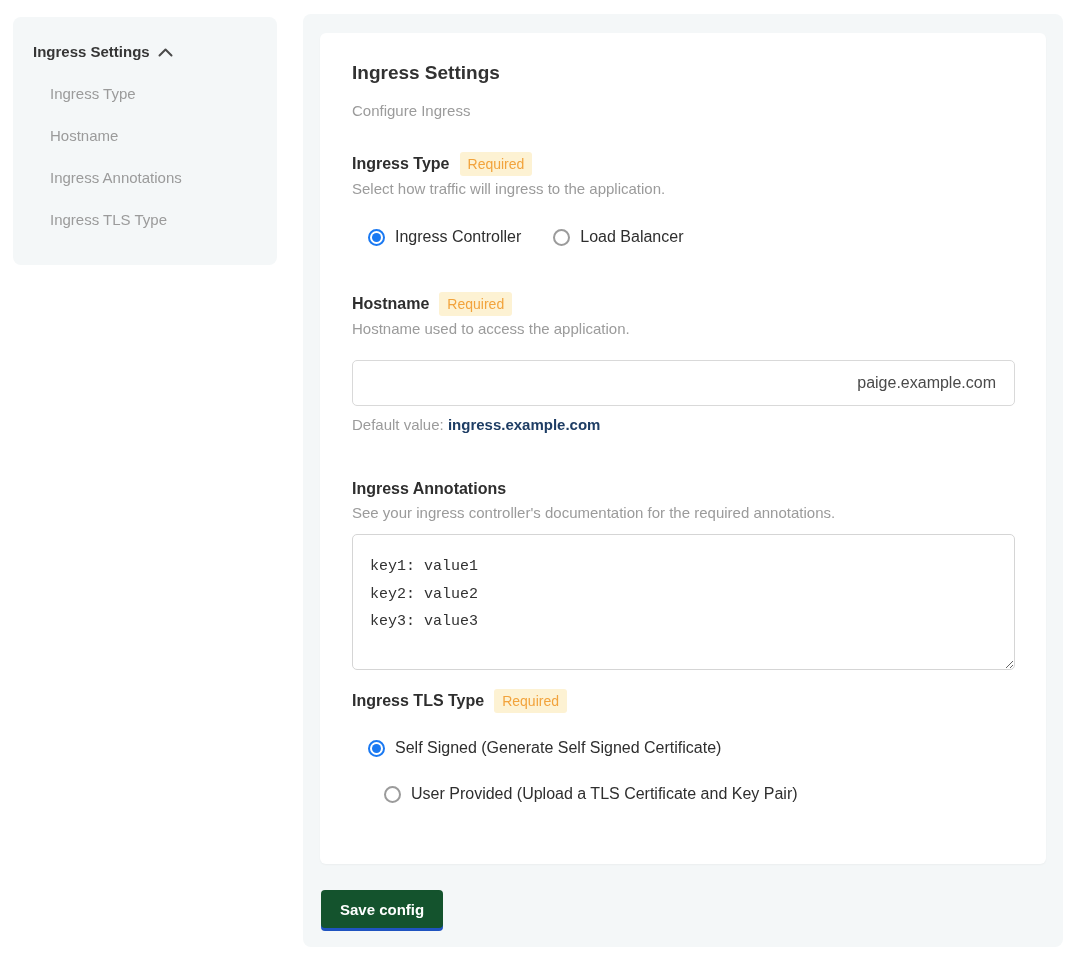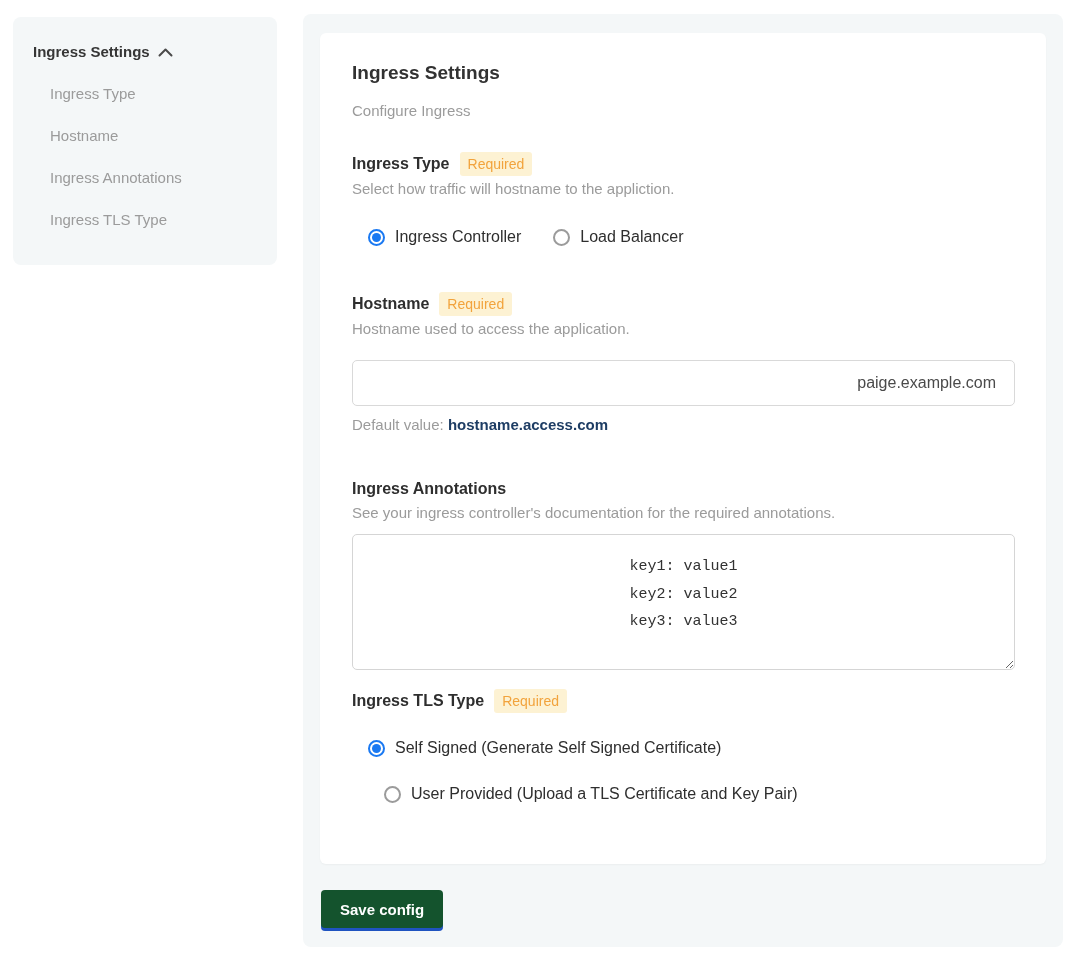--- a/index.html
+++ b/index.html
@@ -101,21 +101,20 @@
     margin-top: 13px;
     width: 663px; height: 136px;
     border: 1px solid #d5d5d5; border-radius: 5px;
     padding: 18px 17px;
     font-family: "Liberation Mono", "DejaVu Sans Mono", monospace;
     font-size: 15px; line-height: 27.5px; color: #323232;
     background: #fff;
     outline: none;
     resize: both;
     display: block;
-    text-align: center;
   }
 
   .group-tls { margin-top: 19px; }
   .tls-option-1 { margin-top: 26px; }
   .tls-option-2 { margin-top: 28px; }
 
   .save-button {
     margin-top: 26px; margin-left: 1px;
     display: inline-block;
     background: #14532d;
@@ -153,42 +152,42 @@
   <section class="card">
 
     <h1 class="card-title">Ingress Settings</h1>
     <p class="card-subtitle">Configure Ingress</p>
 
     <div class="group-ingress-type">
       <div class="group-label-row">
         <span class="group-label">Ingress Type</span>
         <span class="required-badge">Required</span>
       </div>
-      <p class="help-text">Select how traffic will hostname to the appliction.</p>
+      <p class="help-text">Select how traffic will ingress to the application.</p>
       <div class="radio-row">
         <div class="radio-option">
           <span class="radio-circle selected"></span>
           <span class="radio-label">Ingress Controller</span>
         </div>
         <div class="radio-option">
           <span class="radio-circle"></span>
           <span class="radio-label">Load Balancer</span>
         </div>
       </div>
     </div>
 
     <div class="group-hostname">
       <div class="group-label-row">
         <span class="group-label">Hostname</span>
         <span class="required-badge">Required</span>
       </div>
       <p class="help-text">Hostname used to access the application.</p>
       <input class="text-input" type="text" value="paige.example.com" style="">
       <p class="default-line">
-        <span class="default-prefix">Default value: </span><span class="default-value">hostname.access.com</span>
+        <span class="default-prefix">Default value: </span><span class="default-value">ingress.example.com</span>
       </p>
     </div>
 
     <div class="group-annotations">
       <div class="group-label-row">
         <span class="group-label">Ingress Annotations</span>
       </div>
       <p class="help-text">See your ingress controller's documentation for the required annotations.</p>
       <textarea class="textarea-input" spellcheck="false" style="">key1: value1
 key2: value2

